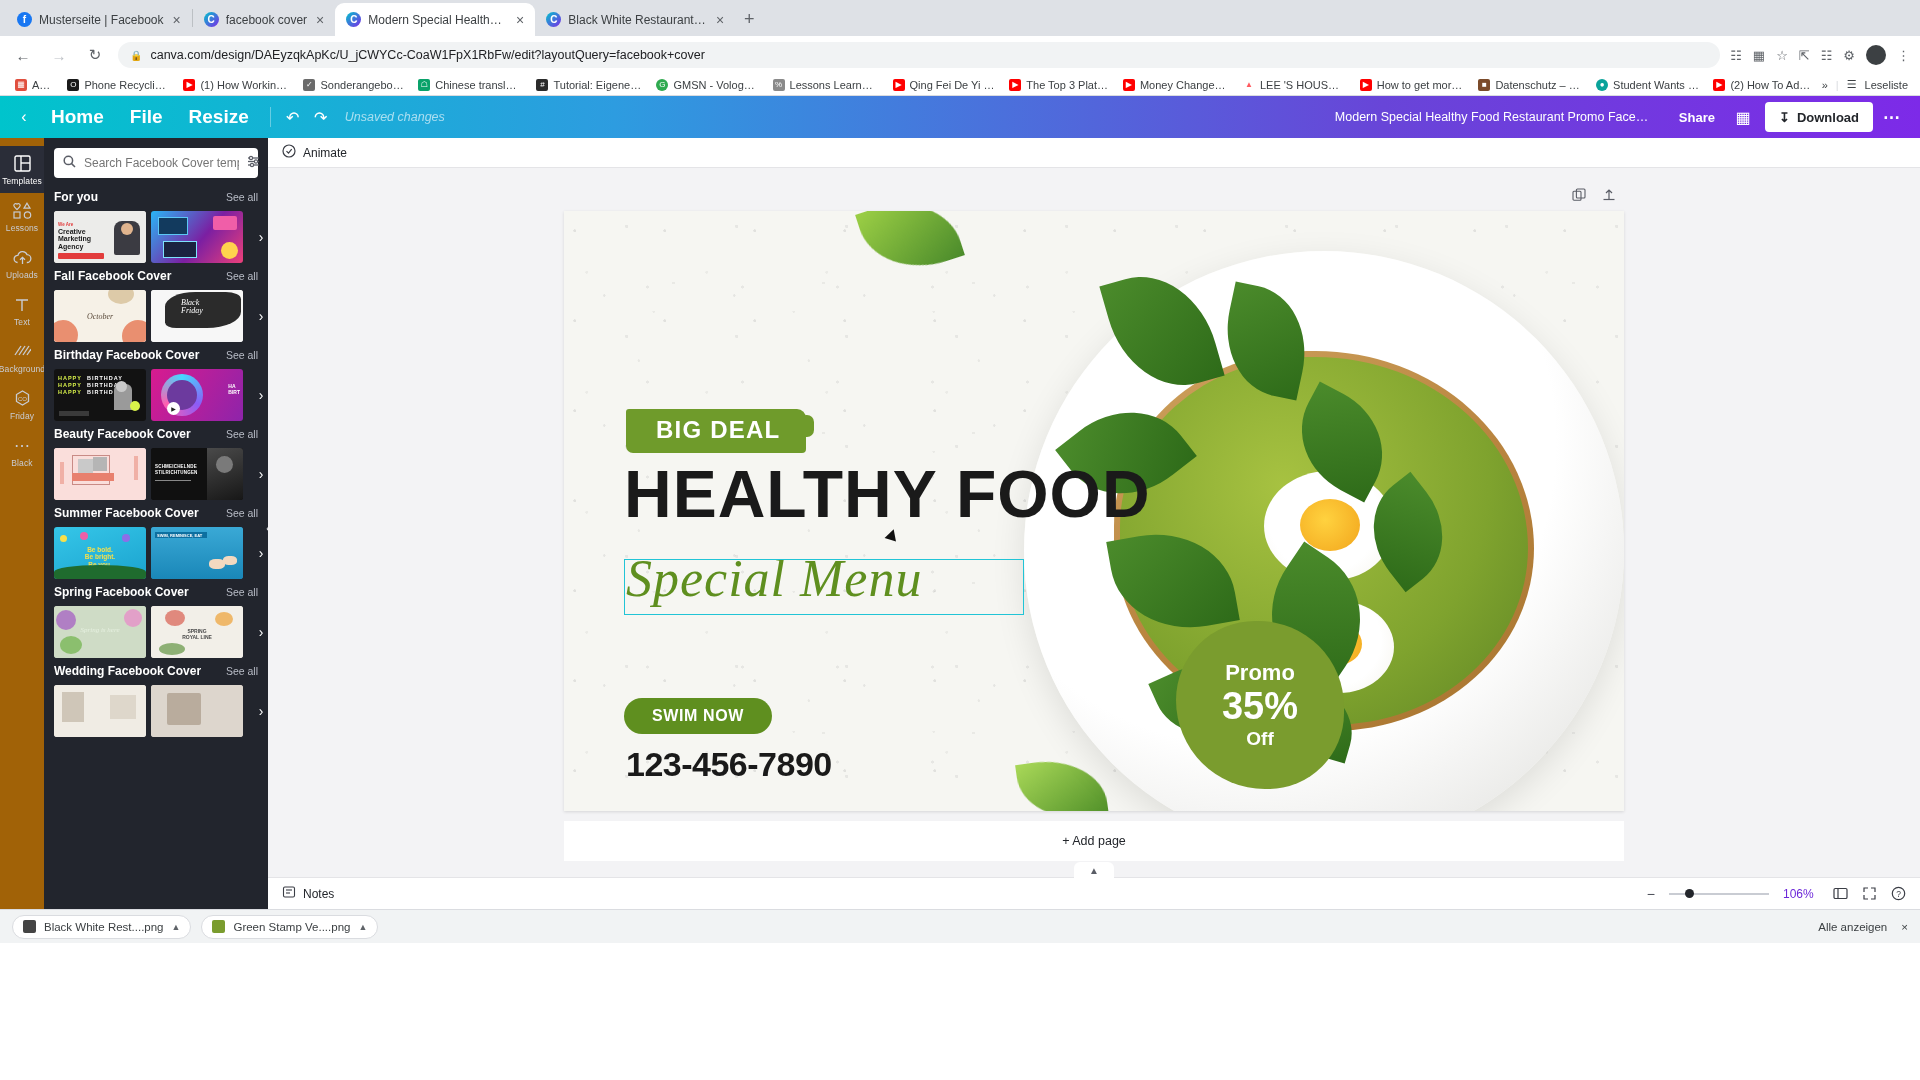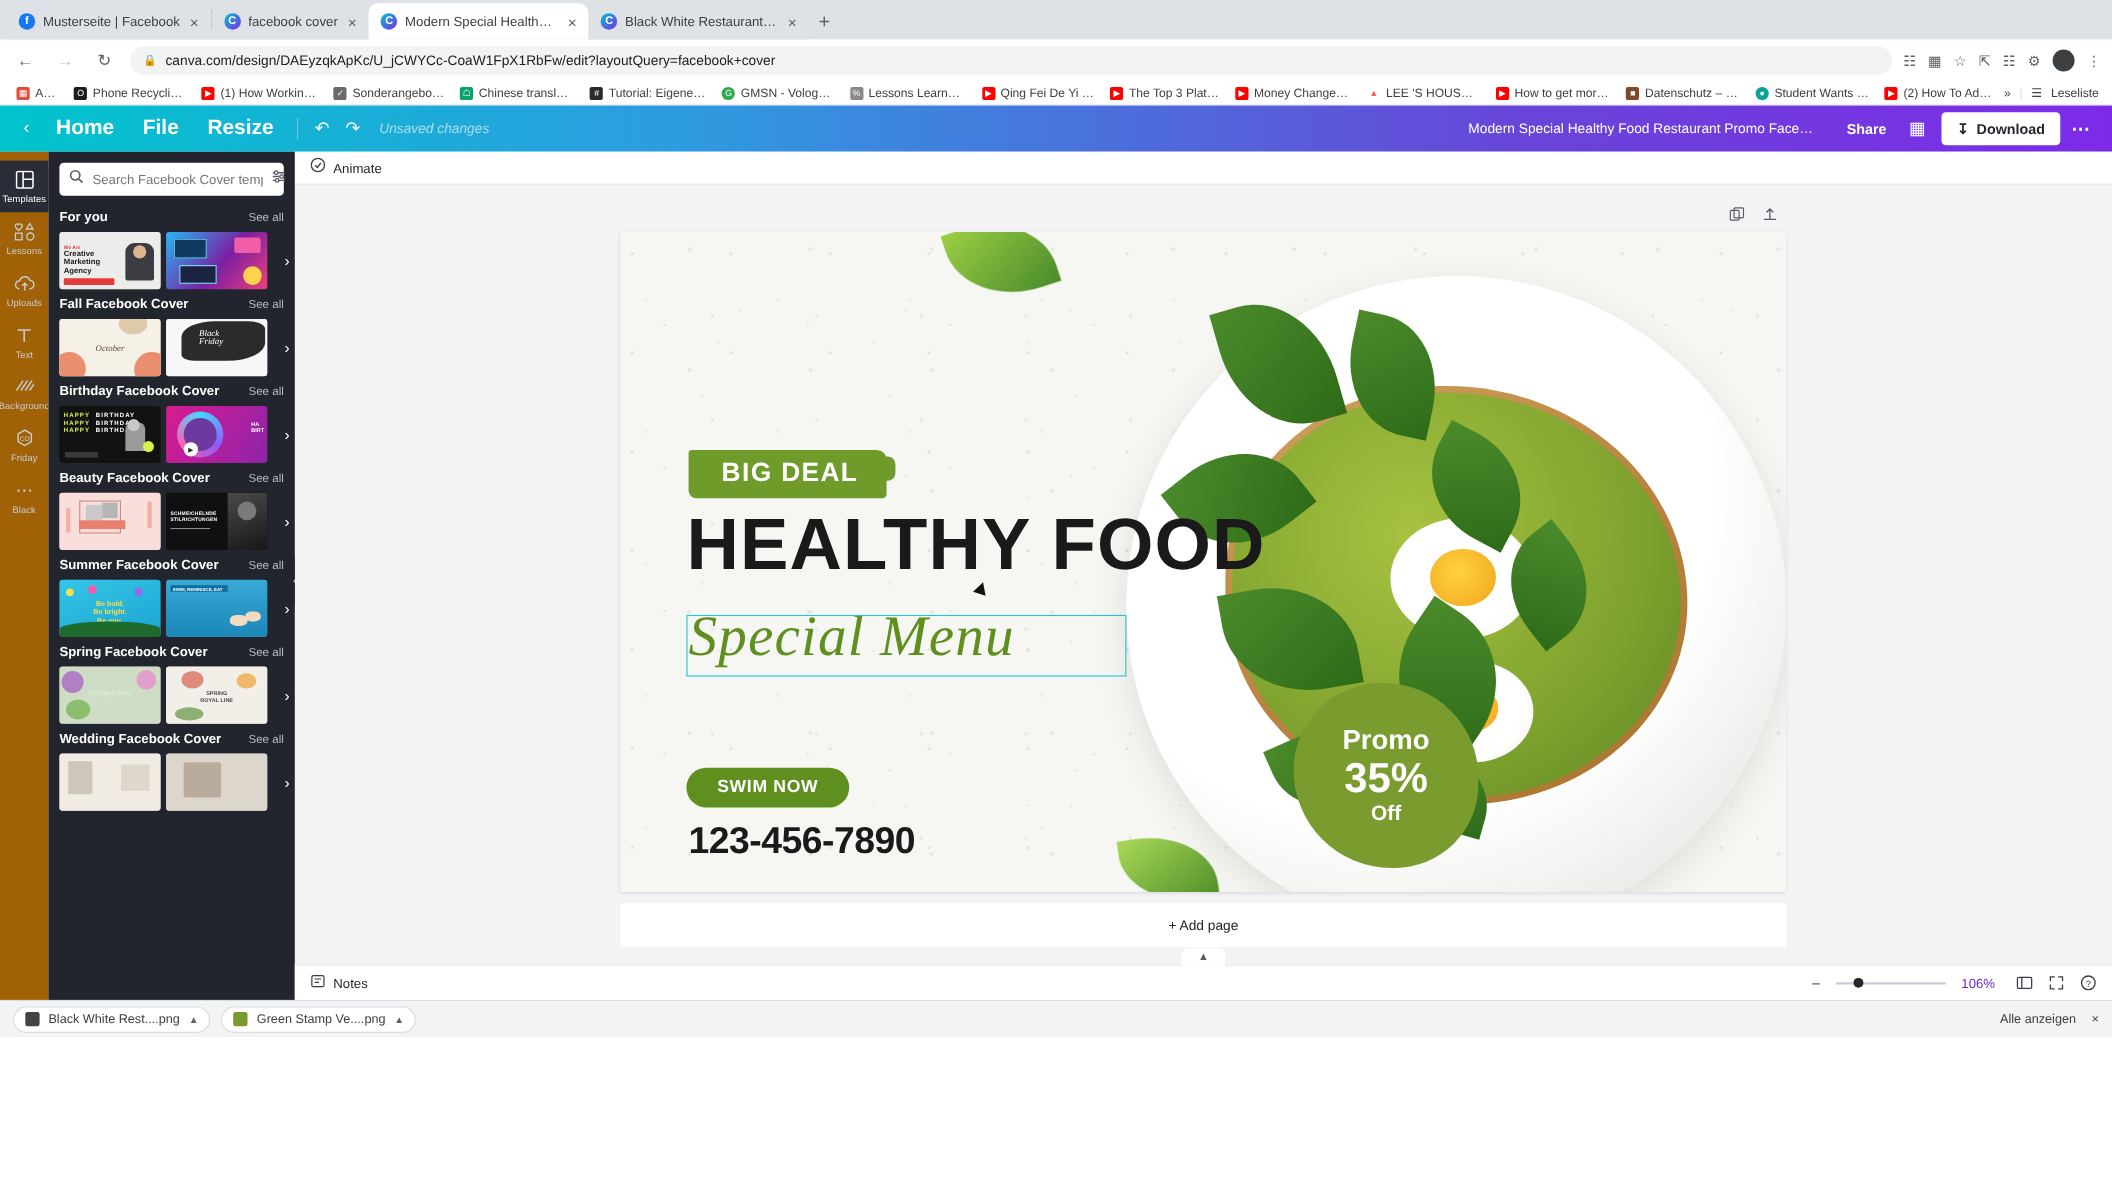--- a/index.html
+++ b/index.html
@@ -172,21 +172,21 @@
              font-family: "Liberation Serif", serif; font-style: italic; letter-spacing: 1px;
              white-space: nowrap; }
   .order-btn { position: absolute; left: 60px; top: 487px; background: #5f8f1f; color: #fff;
                padding: 9px 28px; border-radius: 20px; font-size: 16px; font-weight: bold;
                letter-spacing: .6px; }
   .phone { position: absolute; left: 62px; top: 534px; font-size: 34px; font-weight: bold; color: #1a1a1a;
            letter-spacing: -.5px; }
   .promo-badge { position: absolute; left: 612px; top: 410px; width: 168px; height: 168px;
                  background: #7a9c2e; border-radius: 48% 52% 46% 54%; color: #fff;
                  display: flex; flex-direction: column; align-items: center; justify-content: center; gap: 1px; }
-  .promo-t { font-size: 25px; font-weight: bold; }
+  .promo-t { font-size: 22px; font-weight: bold; }
   .promo-n { font-size: 38px; font-weight: bold; line-height: 1.05; }
   .promo-o { font-size: 19px; font-weight: bold; }
 
   .cursor { position: absolute; width: 0; height: 0; z-index: 20;
             border-left: 6px solid transparent; border-right: 6px solid transparent;
             border-bottom: 11px solid #111; transform: rotate(18deg); }
 
   .add-page { width: 1060px; height: 40px; background: #fff; margin-top: 10px;
               display: flex; align-items: center; justify-content: center;
               font-size: 12.5px; color: #23262b; }

